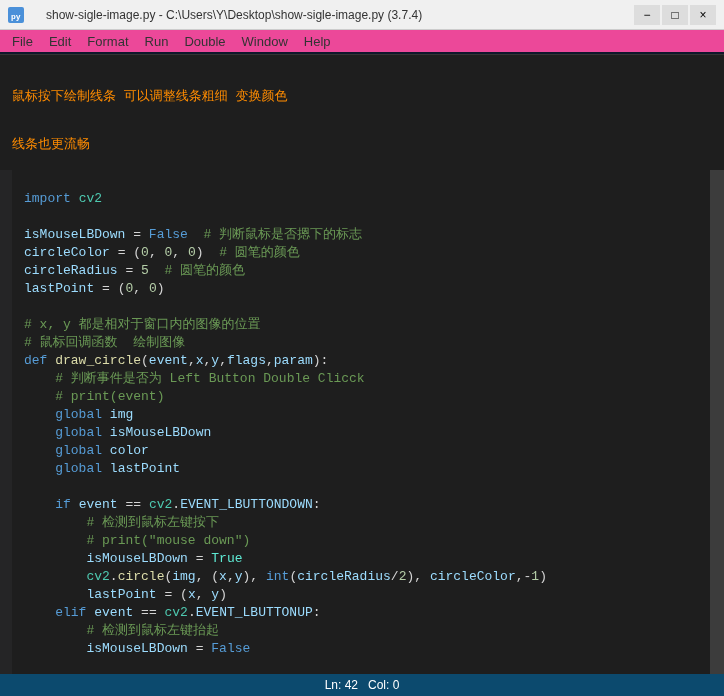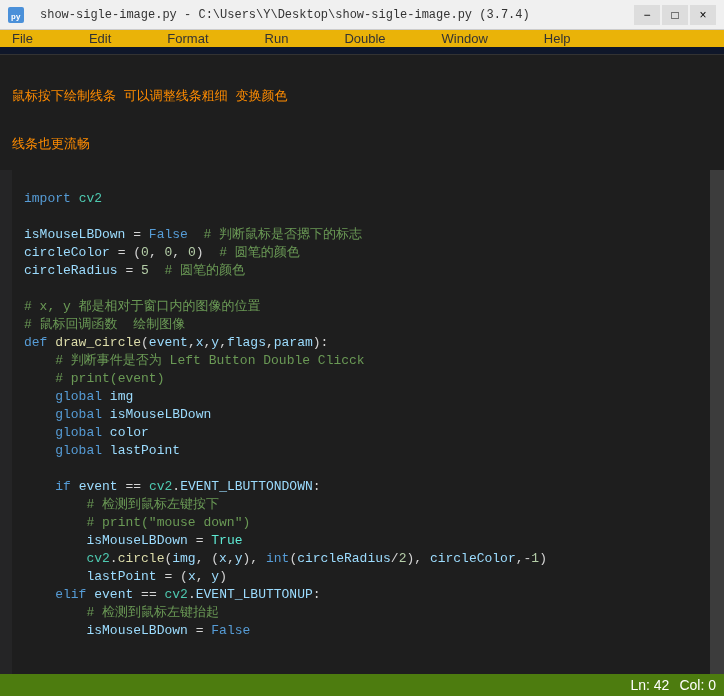--- a/index.html
+++ b/index.html
@@ -20,36 +20,37 @@
       height: 30px;
       display: flex;
       align-items: center;
       padding: 0 8px;
       border-bottom: 1px solid #ccc;
       flex-shrink: 0;
     }
     .title-bar-icon {
       width: 16px;
       height: 16px;
-      margin-right: 16px;
+      margin-right: 6px;
       background: #4a90d9;
       border-radius: 2px;
       flex-shrink: 0;
       display: flex;
       align-items: center;
       justify-content: center;
       font-size: 10px;
       color: white;
       font-weight: bold;
     }
     .title-bar-text {
       flex: 1;
       font-size: 12px;
       color: #333;
-      font-family: Liberation Mono, monospace;
+      font-family: Liberation Sans, sans-serif;
+      margin-left: 16px;
     }
     .title-bar-buttons {
       display: flex;
       gap: 2px;
     }
     .title-btn {
       width: 26px;
       height: 20px;
       background: #ddd;
       border: none;
@@ -57,29 +58,28 @@
       font-size: 12px;
       display: flex;
       align-items: center;
       justify-content: center;
       font-family: 'Segoe UI', sans-serif;
     }
 
     
     .menu-bar {
       height: 24px;
-      background: #eab308;
+      background: #ec4899;
       display: flex;
       align-items: center;
       padding: 0 4px;
-      border-bottom: 7px solid #0f172a;
+      border-bottom: 2px solid #0f172a;
       flex-shrink: 0;
       font-family: 'Segoe UI', sans-serif;
       font-size: 13px;
-      gap: 40px;
     }
     .menu-item {
       padding: 2px 8px;
       cursor: pointer;
       color: #333;
     }
 
     
     .editor-container {
       display: flex;
@@ -145,29 +145,29 @@
     .scroll-markers {
       width: 14px;
       background: #3c3c3c;
       flex-shrink: 0;
       position: relative;
     }
 
     
     .status-bar {
       height: 22px;
-      background: #4d7c0f;
+      background: #0c4a6e;
       display: flex;
       align-items: center;
       padding: 0 8px;
       font-family: 'Segoe UI', sans-serif;
-      font-size: 14px;
+      font-size: 12px;
       color: white;
       flex-shrink: 0;
-      justify-content: flex-end;
+      justify-content: center;
     }
     .status-left { display: flex; gap: 10px; }
     .status-right { display: flex; gap: 10px; }
 
     
     .annotation-banner {
       background: #1e1e1e;
       color: #ff8c00;
       font-size: 13px;
       padding: 2px 12px;
@@ -214,20 +214,21 @@
   <div class="gutter"></div>
   <div class="code-area">
     <div class="code-content" id="code-content">
 
     <div class="line"><div class="line-indicator"></div><div class="line-code">&nbsp;</div></div>
         <div class="line"><div class="line-indicator"></div><div class="line-code"><span style="color:#569cd6">import</span> <span style="color:#4ec9b0">cv2</span></div></div>
         <div class="line"><div class="line-indicator"></div><div class="line-code">&nbsp;</div></div>
         <div class="line"><div class="line-indicator"></div><div class="line-code"><span style="color:#9cdcfe">isMouseLBDown</span> <span style="color:#d4d4d4">=</span> <span style="color:#569cd6">False</span>  <span style="color:#6a9955"># 判断鼠标是否摁下的标志</span></div></div>
         <div class="line"><div class="line-indicator"></div><div class="line-code"><span style="color:#9cdcfe">circleColor</span> <span style="color:#d4d4d4">=</span> <span style="color:#d4d4d4">(</span><span style="color:#b5cea8">0</span><span style="color:#d4d4d4">,</span> <span style="color:#b5cea8">0</span><span style="color:#d4d4d4">,</span> <span style="color:#b5cea8">0</span><span style="color:#d4d4d4">)</span>  <span style="color:#6a9955"># 圆笔的颜色</span></div></div>
         <div class="line"><div class="line-indicator"></div><div class="line-code"><span style="color:#9cdcfe">circleRadius</span> <span style="color:#d4d4d4">=</span> <span style="color:#b5cea8">5</span>  <span style="color:#6a9955"># 圆笔的颜色</span></div></div>
+        <div class="line"><div class="line-indicator"></div><div class="line-code"><span style="color:#9cdcfe">lastPoint</span> <span style="color:#d4d4d4">=</span> <span style="color:#d4d4d4">(</span><span style="color:#b5cea8">0</span><span style="color:#d4d4d4">,</span> <span style="color:#b5cea8">0</span><span style="color:#d4d4d4">)</span></div></div>
         <div class="line"><div class="line-indicator"></div><div class="line-code">&nbsp;</div></div>
         <div class="line"><div class="line-indicator"></div><div class="line-code"><span class="cm"># x, y 都是相对于窗口内的图像的位置</span></div></div>
         <div class="line"><div class="line-indicator"></div><div class="line-code"><span class="cm"># 鼠标回调函数  绘制图像</span></div></div>
         <div class="line"><div class="line-indicator"></div><div class="line-code"><span style="color:#569cd6">def</span> <span style="color:#dcdcaa">draw_circle</span><span style="color:#d4d4d4">(</span><span style="color:#9cdcfe">event</span><span style="color:#d4d4d4">,</span><span style="color:#9cdcfe">x</span><span style="color:#d4d4d4">,</span><span style="color:#9cdcfe">y</span><span style="color:#d4d4d4">,</span><span style="color:#9cdcfe">flags</span><span style="color:#d4d4d4">,</span><span style="color:#9cdcfe">param</span><span style="color:#d4d4d4">)</span><span style="color:#d4d4d4">:</span></div></div>
         <div class="line"><div class="line-indicator"></div><div class="line-code">    <span class="cm"># 判断事件是否为 Left Button Double Clicck</span></div></div>
         <div class="line"><div class="line-indicator"></div><div class="line-code">    <span class="cm"># print(event)</span></div></div>
         <div class="line"><div class="line-indicator"></div><div class="line-code">    <span style="color:#569cd6">global</span> <span style="color:#9cdcfe">img</span></div></div>
         <div class="line"><div class="line-indicator"></div><div class="line-code">    <span style="color:#569cd6">global</span> <span style="color:#9cdcfe">isMouseLBDown</span></div></div>
         <div class="line"><div class="line-indicator"></div><div class="line-code">    <span style="color:#569cd6">global</span> <span style="color:#9cdcfe">color</span></div></div>
         <div class="line"><div class="line-indicator"></div><div class="line-code">    <span style="color:#569cd6">global</span> <span style="color:#9cdcfe">lastPoint</span></div></div>

